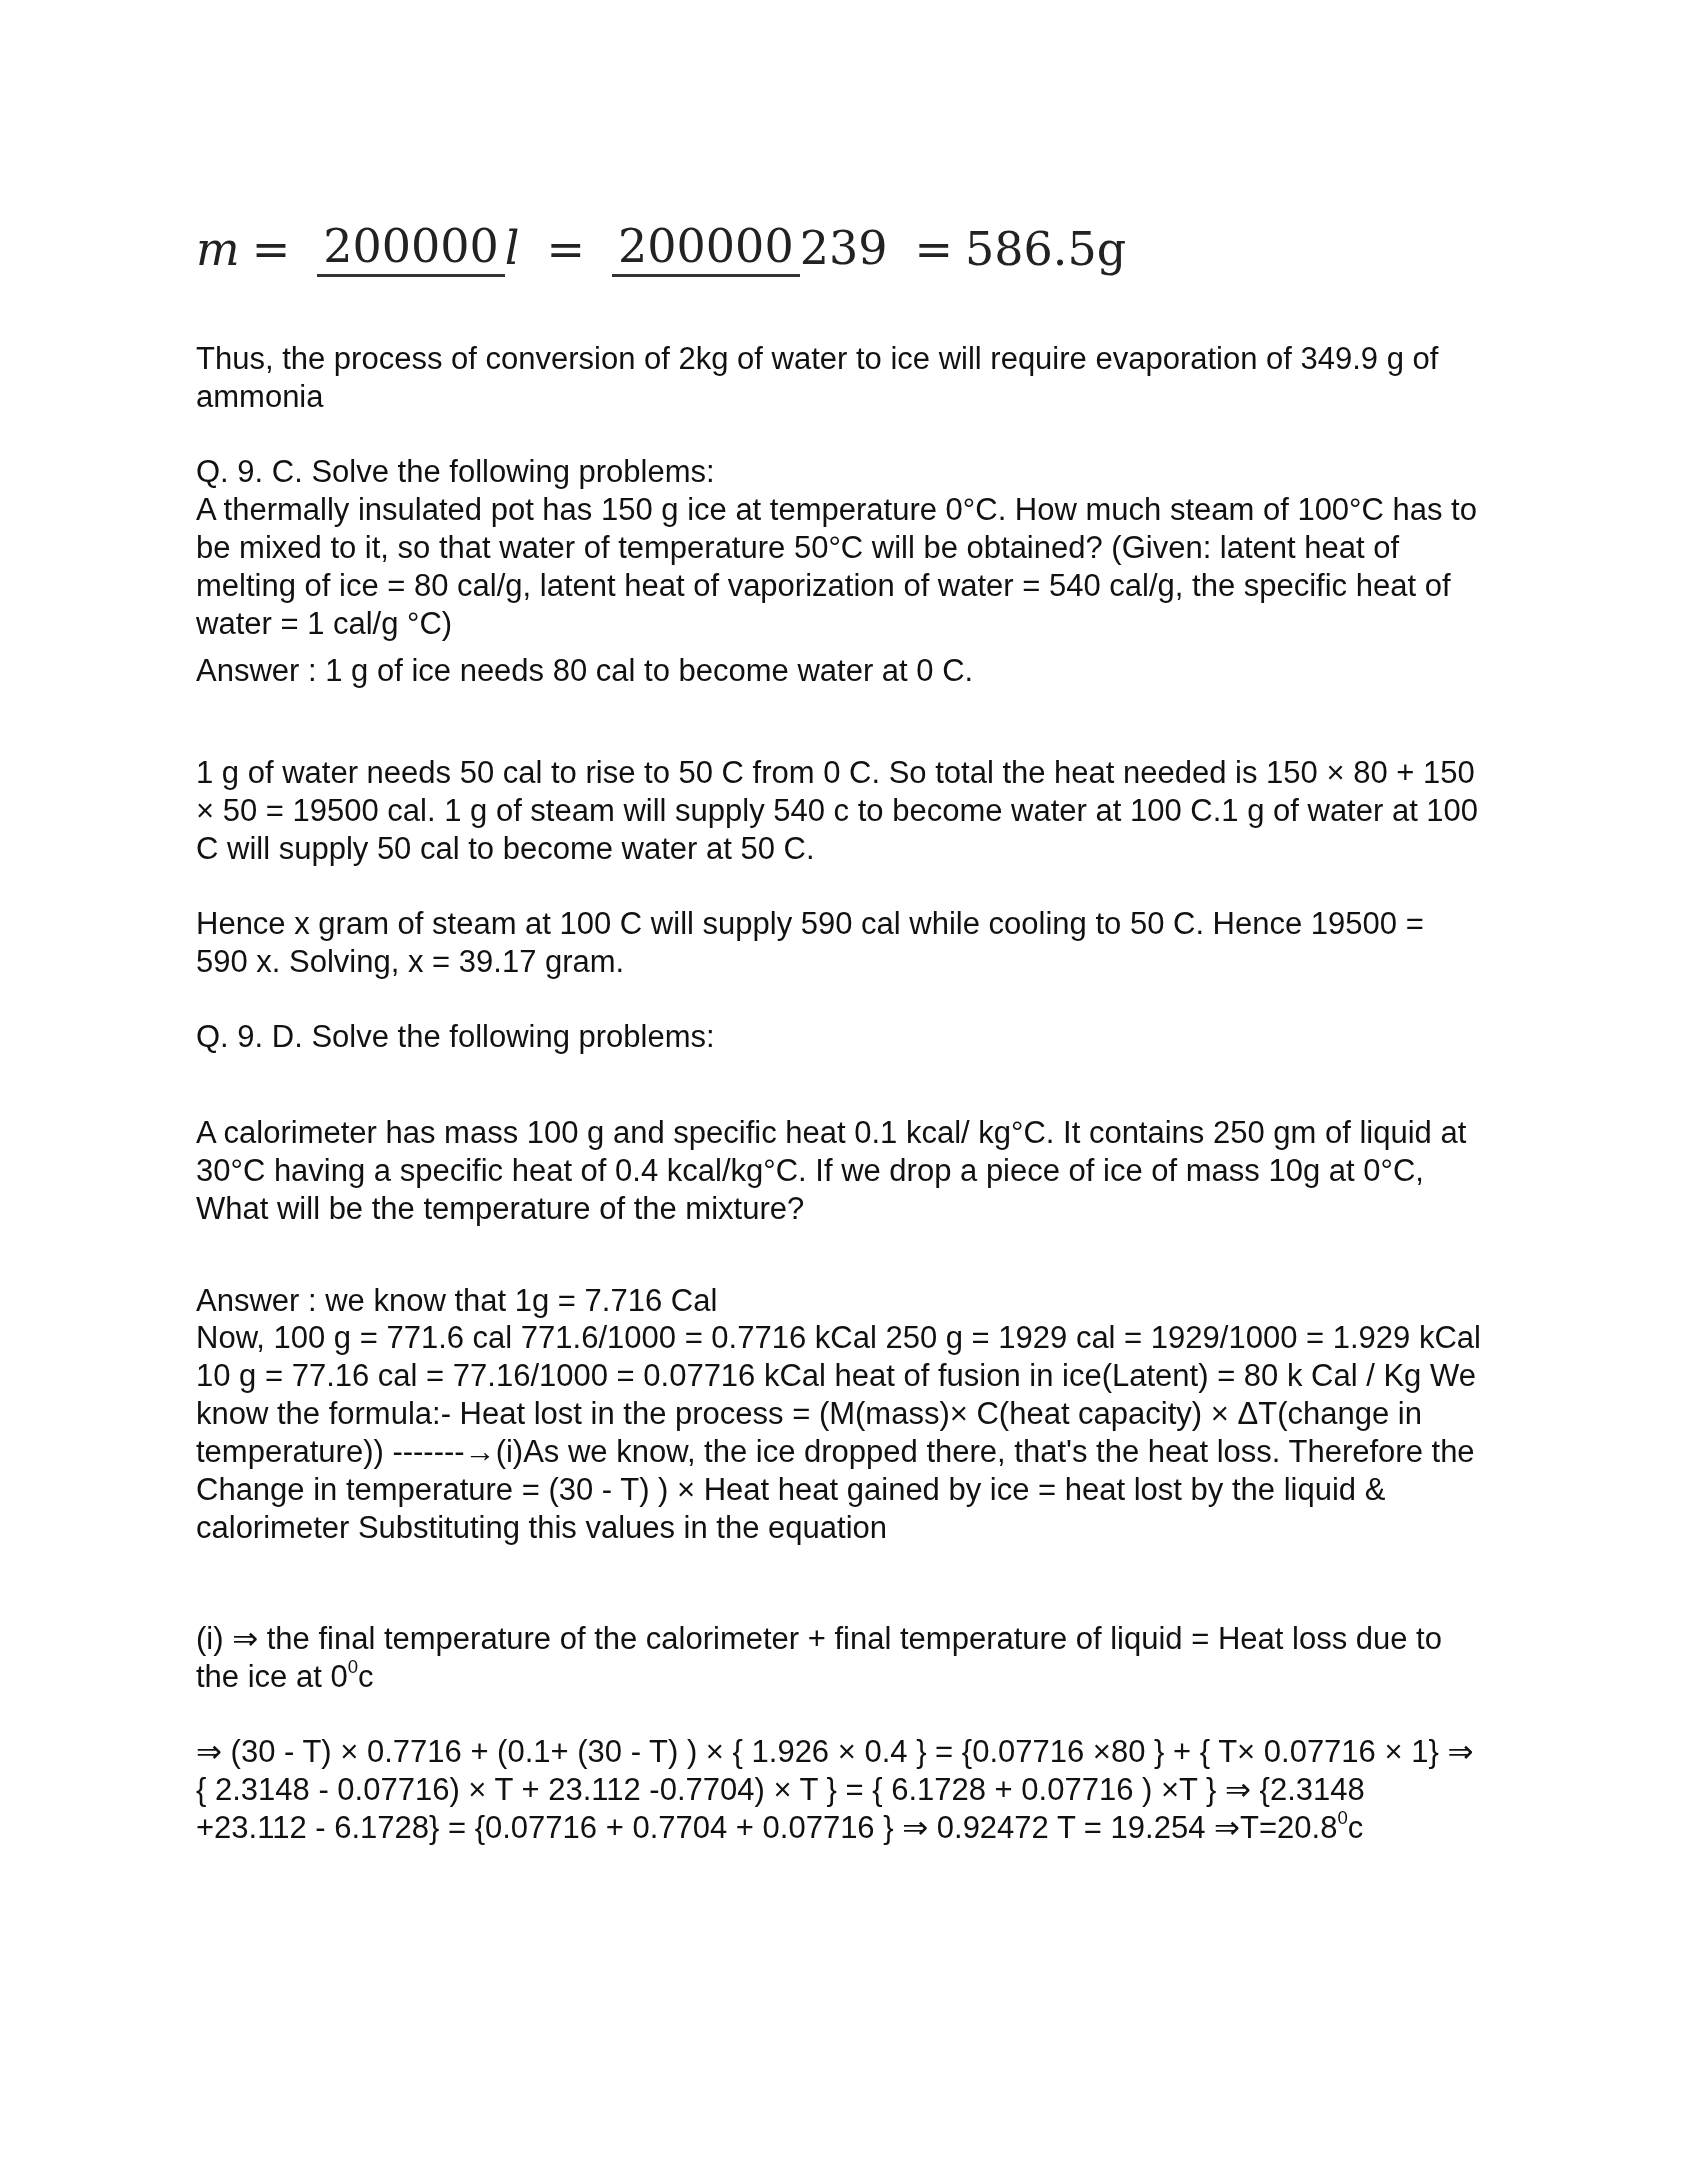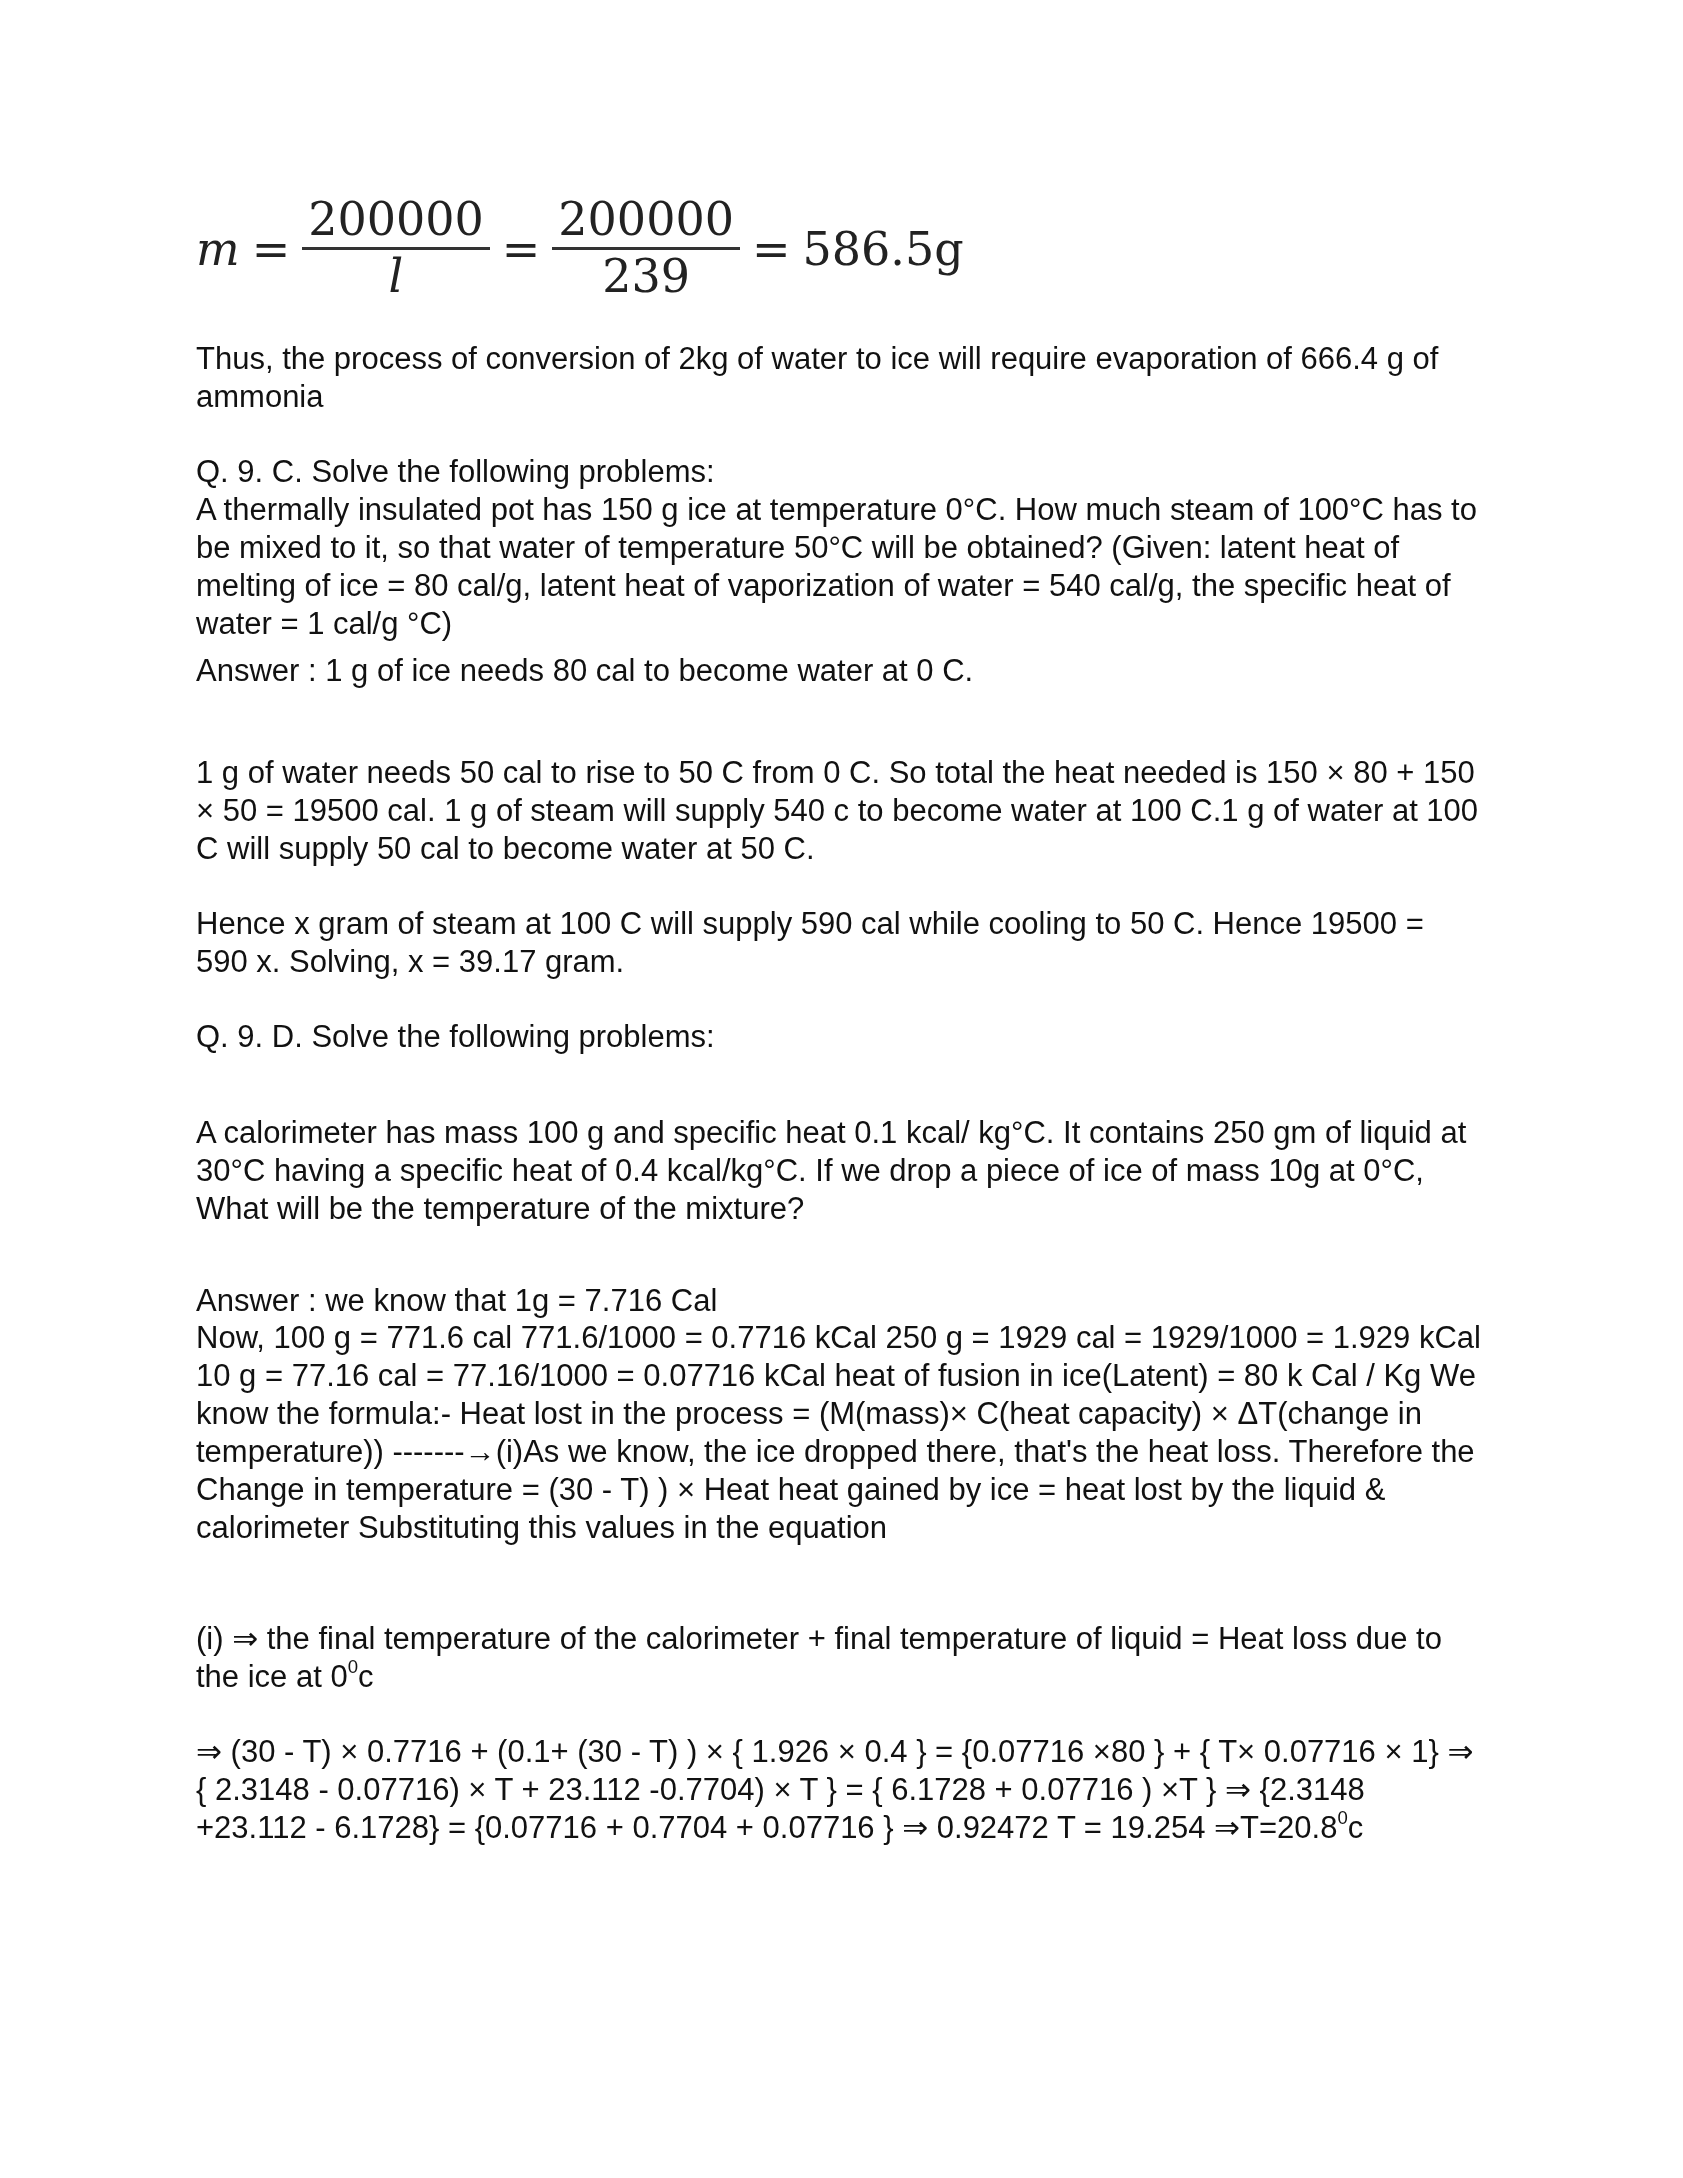--- a/index.html
+++ b/index.html
@@ -1,21 +1,21 @@
 <!DOCTYPE html>
 <html><head>
 <meta charset="utf-8">
 <style>
   html, body { margin: 0; padding: 0; background: #ffffff; }
   body { width: 1683px; height: 2178px; position: relative; overflow: hidden; color: #111111; }
   .page { position: absolute; left: 196px; top: 0; width: 1287px; font-family: "Liberation Sans", sans-serif; font-size: 31px; line-height: 38px; }
   .eq { position: absolute; left: 196px; top: 194px; height: 109px; font-family: "DejaVu Serif", "Liberation Serif", serif; font-size: 46px; color: #222; display: flex; align-items: center; }
   .eq .var { font-style: italic; }
   .eq .op { margin: 0 12px; }
-  .frac { display: inline-flex; flex-direction: column; align-items: center; margin: 0 0; }
+  .frac { display: inline-flex; align-items: center; margin: 0 15px; }
   .frac .num { padding: 0 6px 2px; border-bottom: 3px solid #333; line-height: 51px; }
   .frac .den { line-height: 53px; }
   .frac .den.var { font-style: italic; }
   .blk { position: absolute; left: 0; width: 1287px; margin: 0; }
   .b { font-weight: normal; }
   sup { font-size: 60%; line-height: 0; vertical-align: 0.75em; }
 </style>
 </head>
 <body>
 
@@ -29,21 +29,21 @@
   <span class="op">=</span>
   <span class="frac">
     <span class="num">200000</span>
     <span class="den">239</span>
   </span>
   <span class="op">=</span>
   <span>586.5g</span>
 </div>
 
 <div class="page">
-  <p class="blk" style="top:340px">Thus, the process of conversion of 2kg of water to ice will require evaporation of 666.4 g of ammonia</p>
+  <p class="blk" style="top:340px">Thus, the process of conversion of 2kg of water to ice will require evaporation of 349.9 g of ammonia</p>
 
   <p class="blk b" style="top:453px">Q. 9. C. Solve the following problems:</p>
   <p class="blk b" style="top:491px">A thermally insulated pot has 150 g ice at temperature 0°C. How much steam of 100°C has to be mixed to it, so that water of temperature 50°C will be obtained? (Given: latent heat of melting of ice = 80 cal/g, latent heat of vaporization of water = 540 cal/g, the specific heat of water = 1 cal/g °C)</p>
 
   <p class="blk" style="top:652px"><span class="b">Answer :</span><span> 1 g of ice needs 80 cal to become water at 0 C.</span></p>
 
   <p class="blk" style="top:754px">1 g of water needs 50 cal to rise to 50 C from 0 C. So total the heat needed is 150 × 80 + 150 × 50 = 19500 cal. 1 g of steam will supply 540 c to become water at 100 C.1 g of water at 100 C will supply 50 cal to become water at 50 C.</p>
 
   <p class="blk" style="top:905px"><span>Hence x gram of steam at 100 C will supply 590 cal while cooling to 50 C. Hence 19500 = 590 x. Solving, x = </span><span class="b">39.17 gram.</span></p>
 

